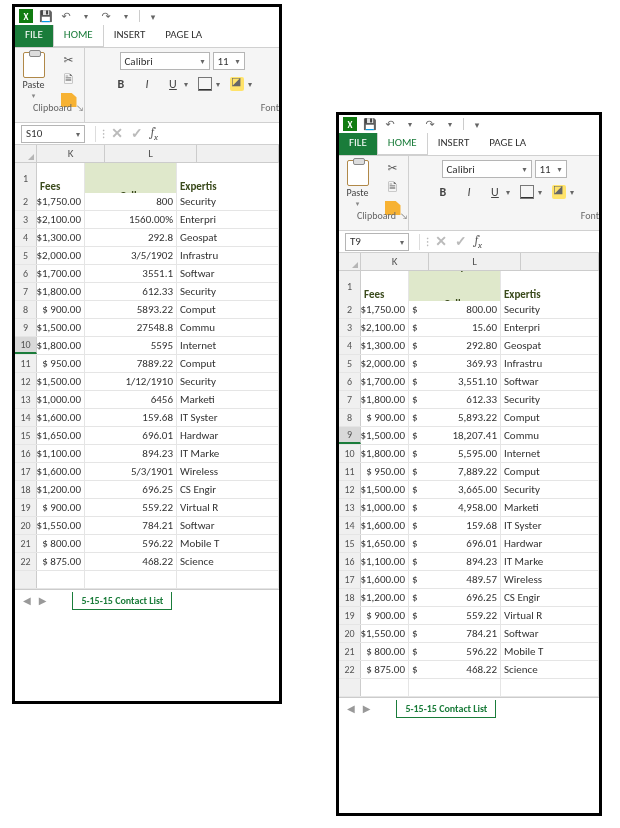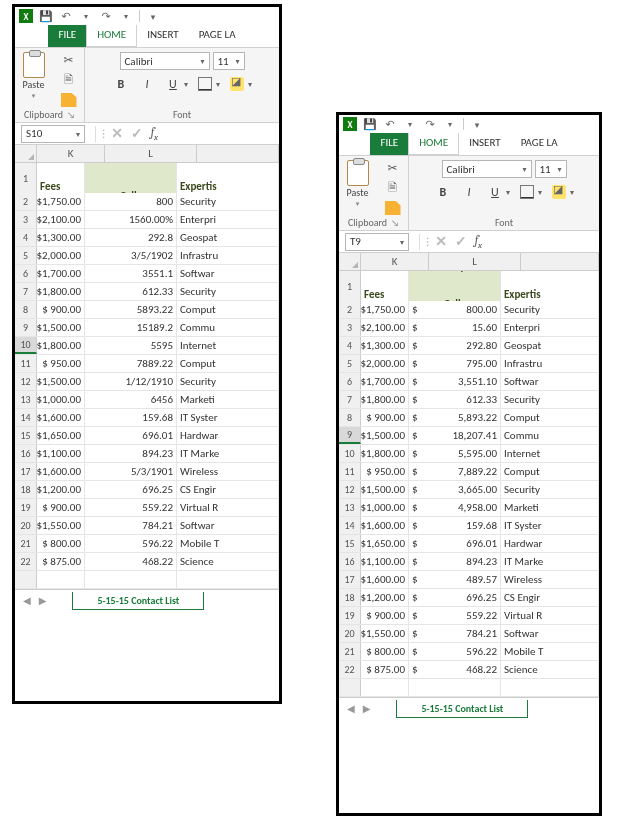--- a/index.html
+++ b/index.html
@@ -6,36 +6,36 @@
   body { font-family: "Segoe UI", Calibri, sans-serif; background: #fff; width: 620px; height: 828px; position: relative; font-size: 11px; color: #333; }
   .excel-window { position: absolute; border: 3px solid #000; background: #fff; }
   .ew1 { left: 12px; top: 4px; width: 270px; height: 700px; }
   .ew2 { left: 336px; top: 112px; width: 266px; height: 704px; }
 
   .titlebar { background: #fff; height: 18px; display: flex; align-items: center; padding: 0 4px; gap: 6px; }
   .titlebar .xlicon { width: 14px; height: 14px; background: #107c10; color: #fff; display:inline-flex; align-items:center; justify-content:center; font-size:9px; font-weight:bold; }
   .titlebar .qat { width:14px; height:14px; display:inline-flex; align-items:center; justify-content:center; font-size:11px; color:#666; }
   .titlebar .sep { width:1px; height:12px; background:#ccc; }
 
-  .tabs { display:flex; height: 22px; justify-content: center; }
+  .tabs { display:flex; height: 22px; }
   .tabs .tab { padding: 3px 10px; font-size: 11px; color:#333; cursor:default; }
   .tabs .tab.file { background:#1a7c3a; color:#fff; font-size:11px; }
   .tabs .tab.active { color:#1a7c3a; border-bottom:1px solid #d0d0d0; border-left:1px solid #d0d0d0; border-right:1px solid #d0d0d0; background:#fff; }
   
   .ribbon { border-top:1px solid #d0d0d0; border-bottom:1px solid #d0d0d0; height: 76px; display:flex; background: #f5f5f5; }
   .rg-clip { width: 70px; border-right:1px solid #d0d0d0; display:flex; flex-direction:column; align-items:center; padding-top:2px; position:relative;}
   .rg-clip .row1 { display:flex; gap:16px; margin-top:2px;}
   .paste-big { display:flex; flex-direction:column; align-items:center; font-size:10px; color:#444;}
   .paste-icon { width:22px; height:26px; border:1px solid #b08848; background:#fff; border-radius:2px; position:relative; }
   .paste-icon::before { content:""; position:absolute; top:-3px; left:5px; width:10px; height:5px; border:1px solid #888; border-radius:2px; background:#ddd; }
   .clip-small { width:16px; height:16px; display:flex; align-items:center; justify-content:center; font-size:12px; color:#555; }
   .scissors::before { content:"\2702"; }
   .copy::before { content:"\1F5CE"; font-size:11px; }
   .painter { width:16px; height:14px; background:#f7b233; clip-path: polygon(0 0, 70% 0, 100% 30%, 100% 100%, 0 100%); }
-  .rg-label { font-size:10px; color:#666; text-align:center; position:absolute; bottom:1px; width:100%; }
+  .rg-label { font-size:10px; color:#666; text-align:right; position:absolute; bottom:8px; width:100%; }
   .rg-label .launcher { font-size:9px; color:#888; margin-left:4px; }
 
   .rg-font { flex:1; display:flex; flex-direction:column; align-items:center; padding:4px 4px 0 4px; position:relative; }
   .sel-row { display:flex; gap:3px; }
   .selbox { border:1px solid #b5b5b5; background:#fff; height:18px; display:flex; align-items:center; padding:0 4px; font-size:11px; color:#333; }
   .selbox.font { width: 90px; justify-content:space-between;}
   .selbox.size { width: 32px; justify-content:space-between;}
   .dd { font-size:8px; color:#666; }
   .fmt-row { display:flex; gap:8px; margin-top:6px; align-items:center; }
   .fmtb { width:18px; height:16px; display:inline-flex; align-items:center; justify-content:center; font-size:12px; color:#444; }
@@ -75,21 +75,21 @@
   .row.headerrow .cell { height:30px; }
   .hdrwrap { display:flex; flex-direction:column; align-items:center; line-height:1.1;gap:25px; }
   
   
   .cur { display:flex; justify-content:space-between; width:100%; }
   .cur .d { }
   .cur .v { }
 
   .sheet-tabs { height:22px; border-top:1px solid #ccc; display:flex; align-items:center; padding-left:6px; gap:4px; }
   .st-nav { font-size:10px; color:#999; padding:0 2px; }
-  .st-tab { border:1px solid #1a7c3a; border-top:none; color:#1a7c3a; font-weight:bold; font-size:10px; padding:2px 24px; }
+  .st-tab { border:1px solid #1a7c3a; border-top:none; color:#1a7c3a; font-weight:bold; font-size:10px; padding:2px 8px; }
 </style>
 </head>
 <body>
 
 <div class="excel-window ew1">
     <div class="titlebar">
       <span class="xlicon">X</span>
       <span class="qat">💾</span>
       <span class="qat">↶</span>
       <span class="qat" style="font-size:8px;">▾</span>
@@ -217,21 +217,21 @@
       </div>
       <div class="row">
         <div class="rowh">8</div>
         <div class="cell K num">$   900.00</div>
         <div class="cell L num">5893.22</div>
         <div class="cell M">Comput</div>
       </div>
       <div class="row">
         <div class="rowh">9</div>
         <div class="cell K num">$1,500.00</div>
-        <div class="cell L num">15189.2</div>
+        <div class="cell L num">27548.8</div>
         <div class="cell M">Commu</div>
       </div>
       <div class="row">
         <div class="rowh sel">10</div>
         <div class="cell K num">$1,800.00</div>
         <div class="cell L num">5595</div>
         <div class="cell M">Internet</div>
       </div>
       <div class="row">
         <div class="rowh">11</div>
@@ -443,21 +443,21 @@
           </span>
         </div>
         <div class="cell M">Geospat</div>
       </div>
       <div class="row">
         <div class="rowh">5</div>
         <div class="cell K num">$2,000.00</div>
         <div class="cell L num">
           <span class="cur">
             <span class="d">$</span>
-            <span class="v">795.00</span>
+            <span class="v">369.93</span>
           </span>
         </div>
         <div class="cell M">Infrastru</div>
       </div>
       <div class="row">
         <div class="rowh">6</div>
         <div class="cell K num">$1,700.00</div>
         <div class="cell L num">
           <span class="cur">
             <span class="d">$</span>

